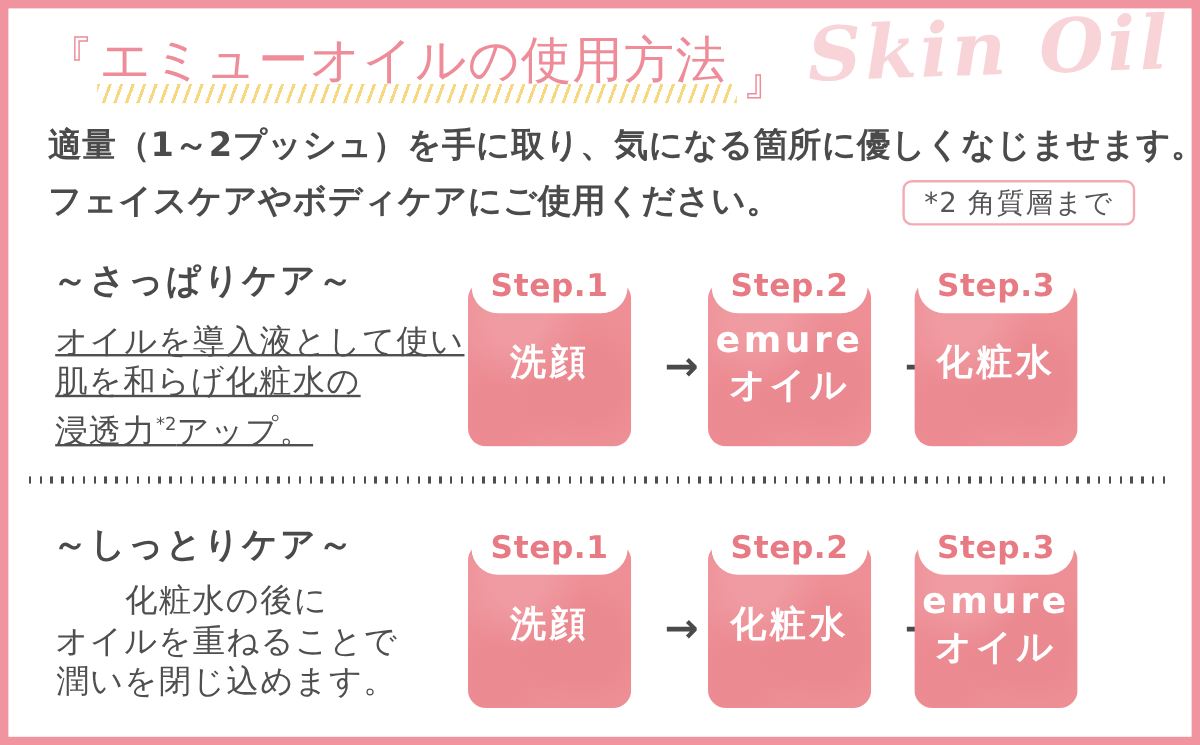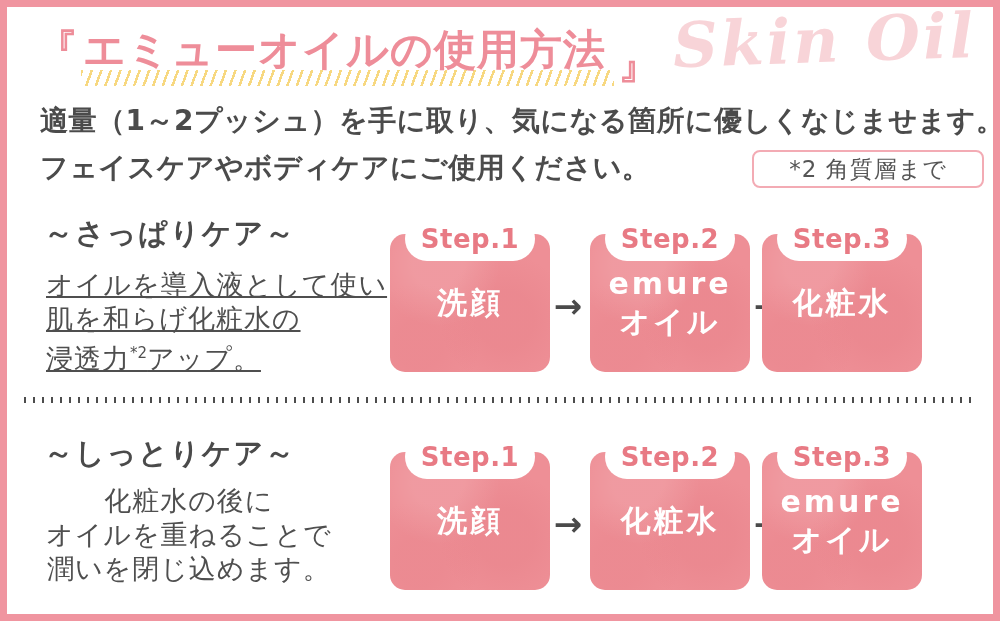--- a/index.html
+++ b/index.html
@@ -9,49 +9,49 @@
   }
   .frame{position:absolute;inset:0;border:7px solid #f095a0;box-sizing:border-box;pointer-events:none;z-index:5;}
 
   .watermark{
     position:absolute;top:4px;right:24px;
     font-family:"DejaVu Serif",serif;font-style:italic;font-weight:bold;
     font-size:62px;color:#f8d4d8;letter-spacing:3px;transform:rotate(-2deg);
     white-space:nowrap;z-index:1;
   }
 
-  .title{position:absolute;left:36px;top:22px;font-size:42px;font-weight:bold;
+  .title{position:absolute;left:36px;top:22px;font-size:42px;font-weight:normal;
     color:#ee8d99;letter-spacing:1px;z-index:2;white-space:nowrap;}
   .br-open{margin-right:2px;}
   .title-text{
     display:inline-block;padding:0 8px 8px 2px;
     background:repeating-linear-gradient(110deg,#f7d880 0 2.5px,rgba(255,255,255,0) 2.5px 9px) left bottom/100% 16px no-repeat;
   }
   .br-close{display:inline-block;transform:translateY(14px);margin-left:4px;}
 
   .intro{position:absolute;left:40px;top:97px;font-size:28px;font-weight:bold;
     color:#4b4b4b;line-height:47px;letter-spacing:0.5px;z-index:2;white-space:nowrap;}
 
   .note-badge{
-    position:absolute;left:752px;top:150px;width:232px;height:38px;box-sizing:border-box;
+    position:absolute;left:752px;top:150px;width:194px;height:38px;box-sizing:border-box;
     border:2px solid #f3abb4;border-radius:8px;background:#fff;color:#555555;
     font-size:23px;display:flex;align-items:center;justify-content:center;
     letter-spacing:1px;z-index:3;white-space:nowrap;
   }
 
   .sec-heading{position:absolute;left:44px;font-size:29px;font-weight:bold;
     color:#4a4a4a;letter-spacing:2px;white-space:nowrap;}
   .h1{top:214px;text-align:right;} .h2{top:434px;}
 
   .sec-para{position:absolute;left:46px;font-size:27px;color:#4f4f4f;
     line-height:34px;letter-spacing:1px;white-space:nowrap;}
   .p1{top:268px;text-decoration:underline;} .p2{top:484px;text-align:center;}
   .sec-para sup{font-size:15px;letter-spacing:0;}
 
-  .step-card{position:absolute;width:160px;}
+  .step-card{position:absolute;width:136px;}
   .r1{top:217px;} .r2{top:435px;}
   .c1{left:390px;} .c2{left:590px;} .c3{left:762px;}
 
   .pill{
     position:relative;z-index:2;margin:0 auto;width:130px;height:44px;background:#ffffff;
     border-radius:24px;display:flex;align-items:center;justify-content:center;
     color:#e87a84;font-weight:bold;font-size:26px;letter-spacing:0.5px;
   }
   .card-body{
     position:relative;z-index:1;margin-top:-27px;height:138px;border-radius:15px;

